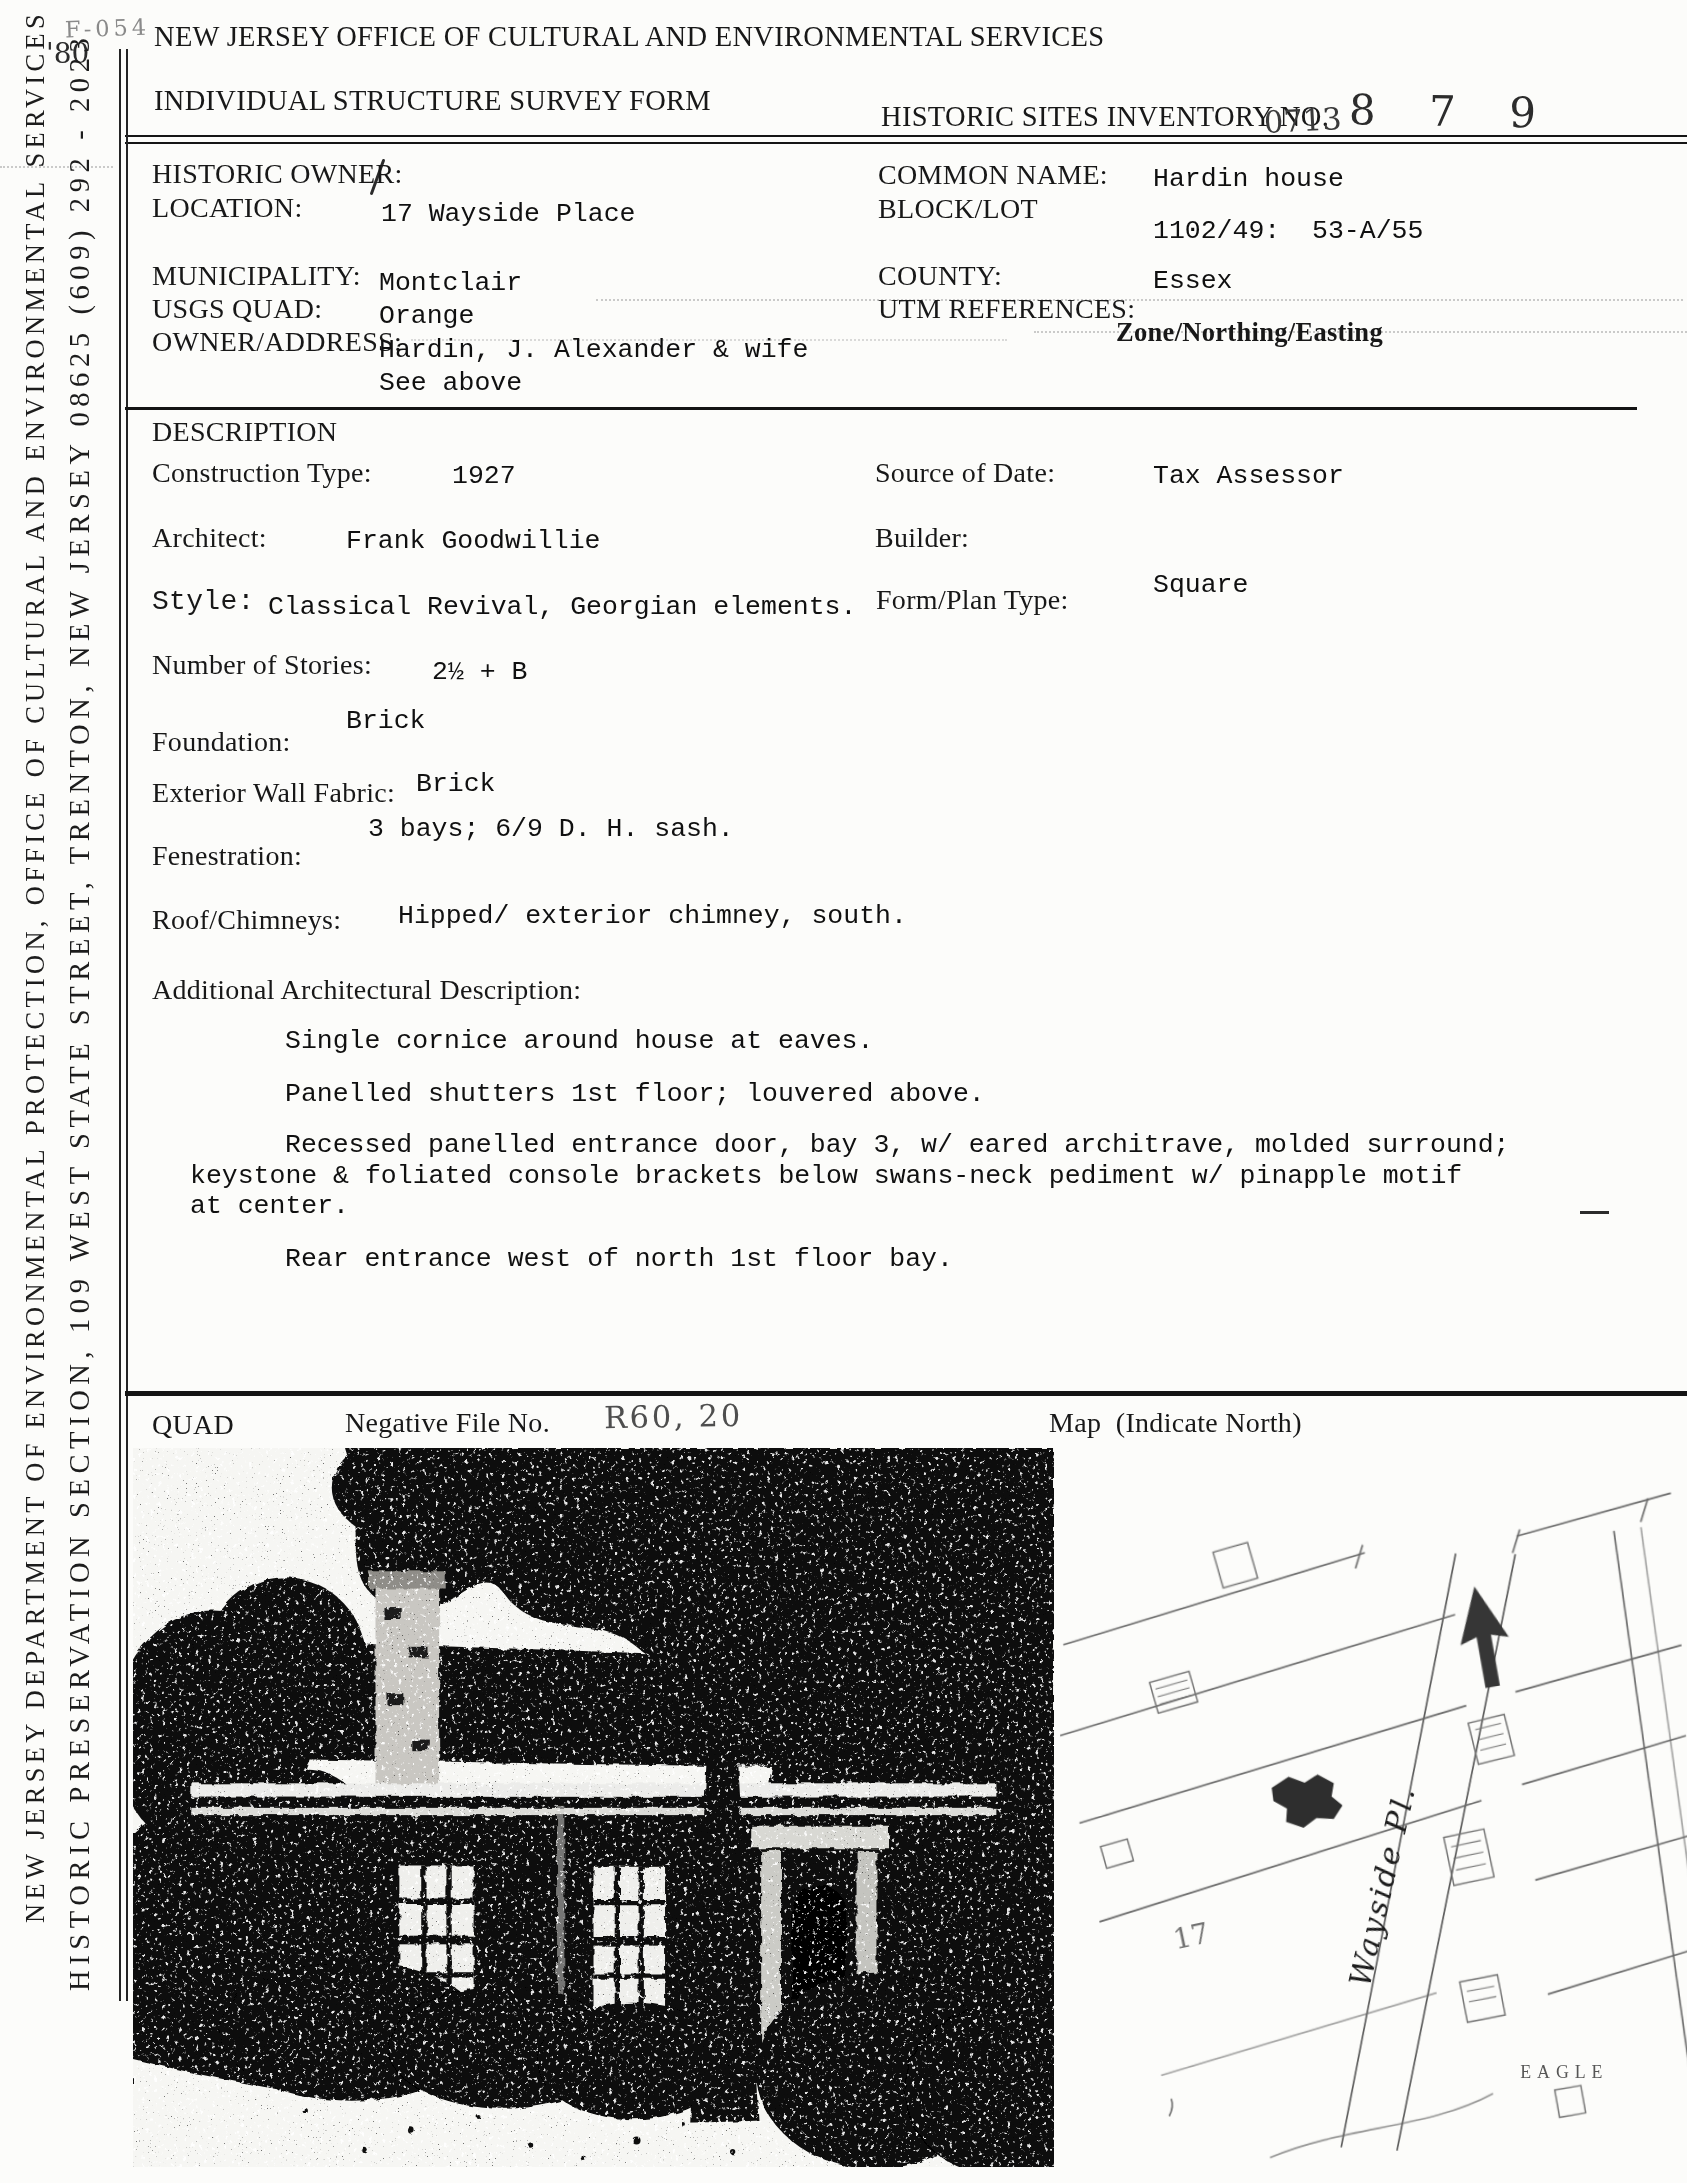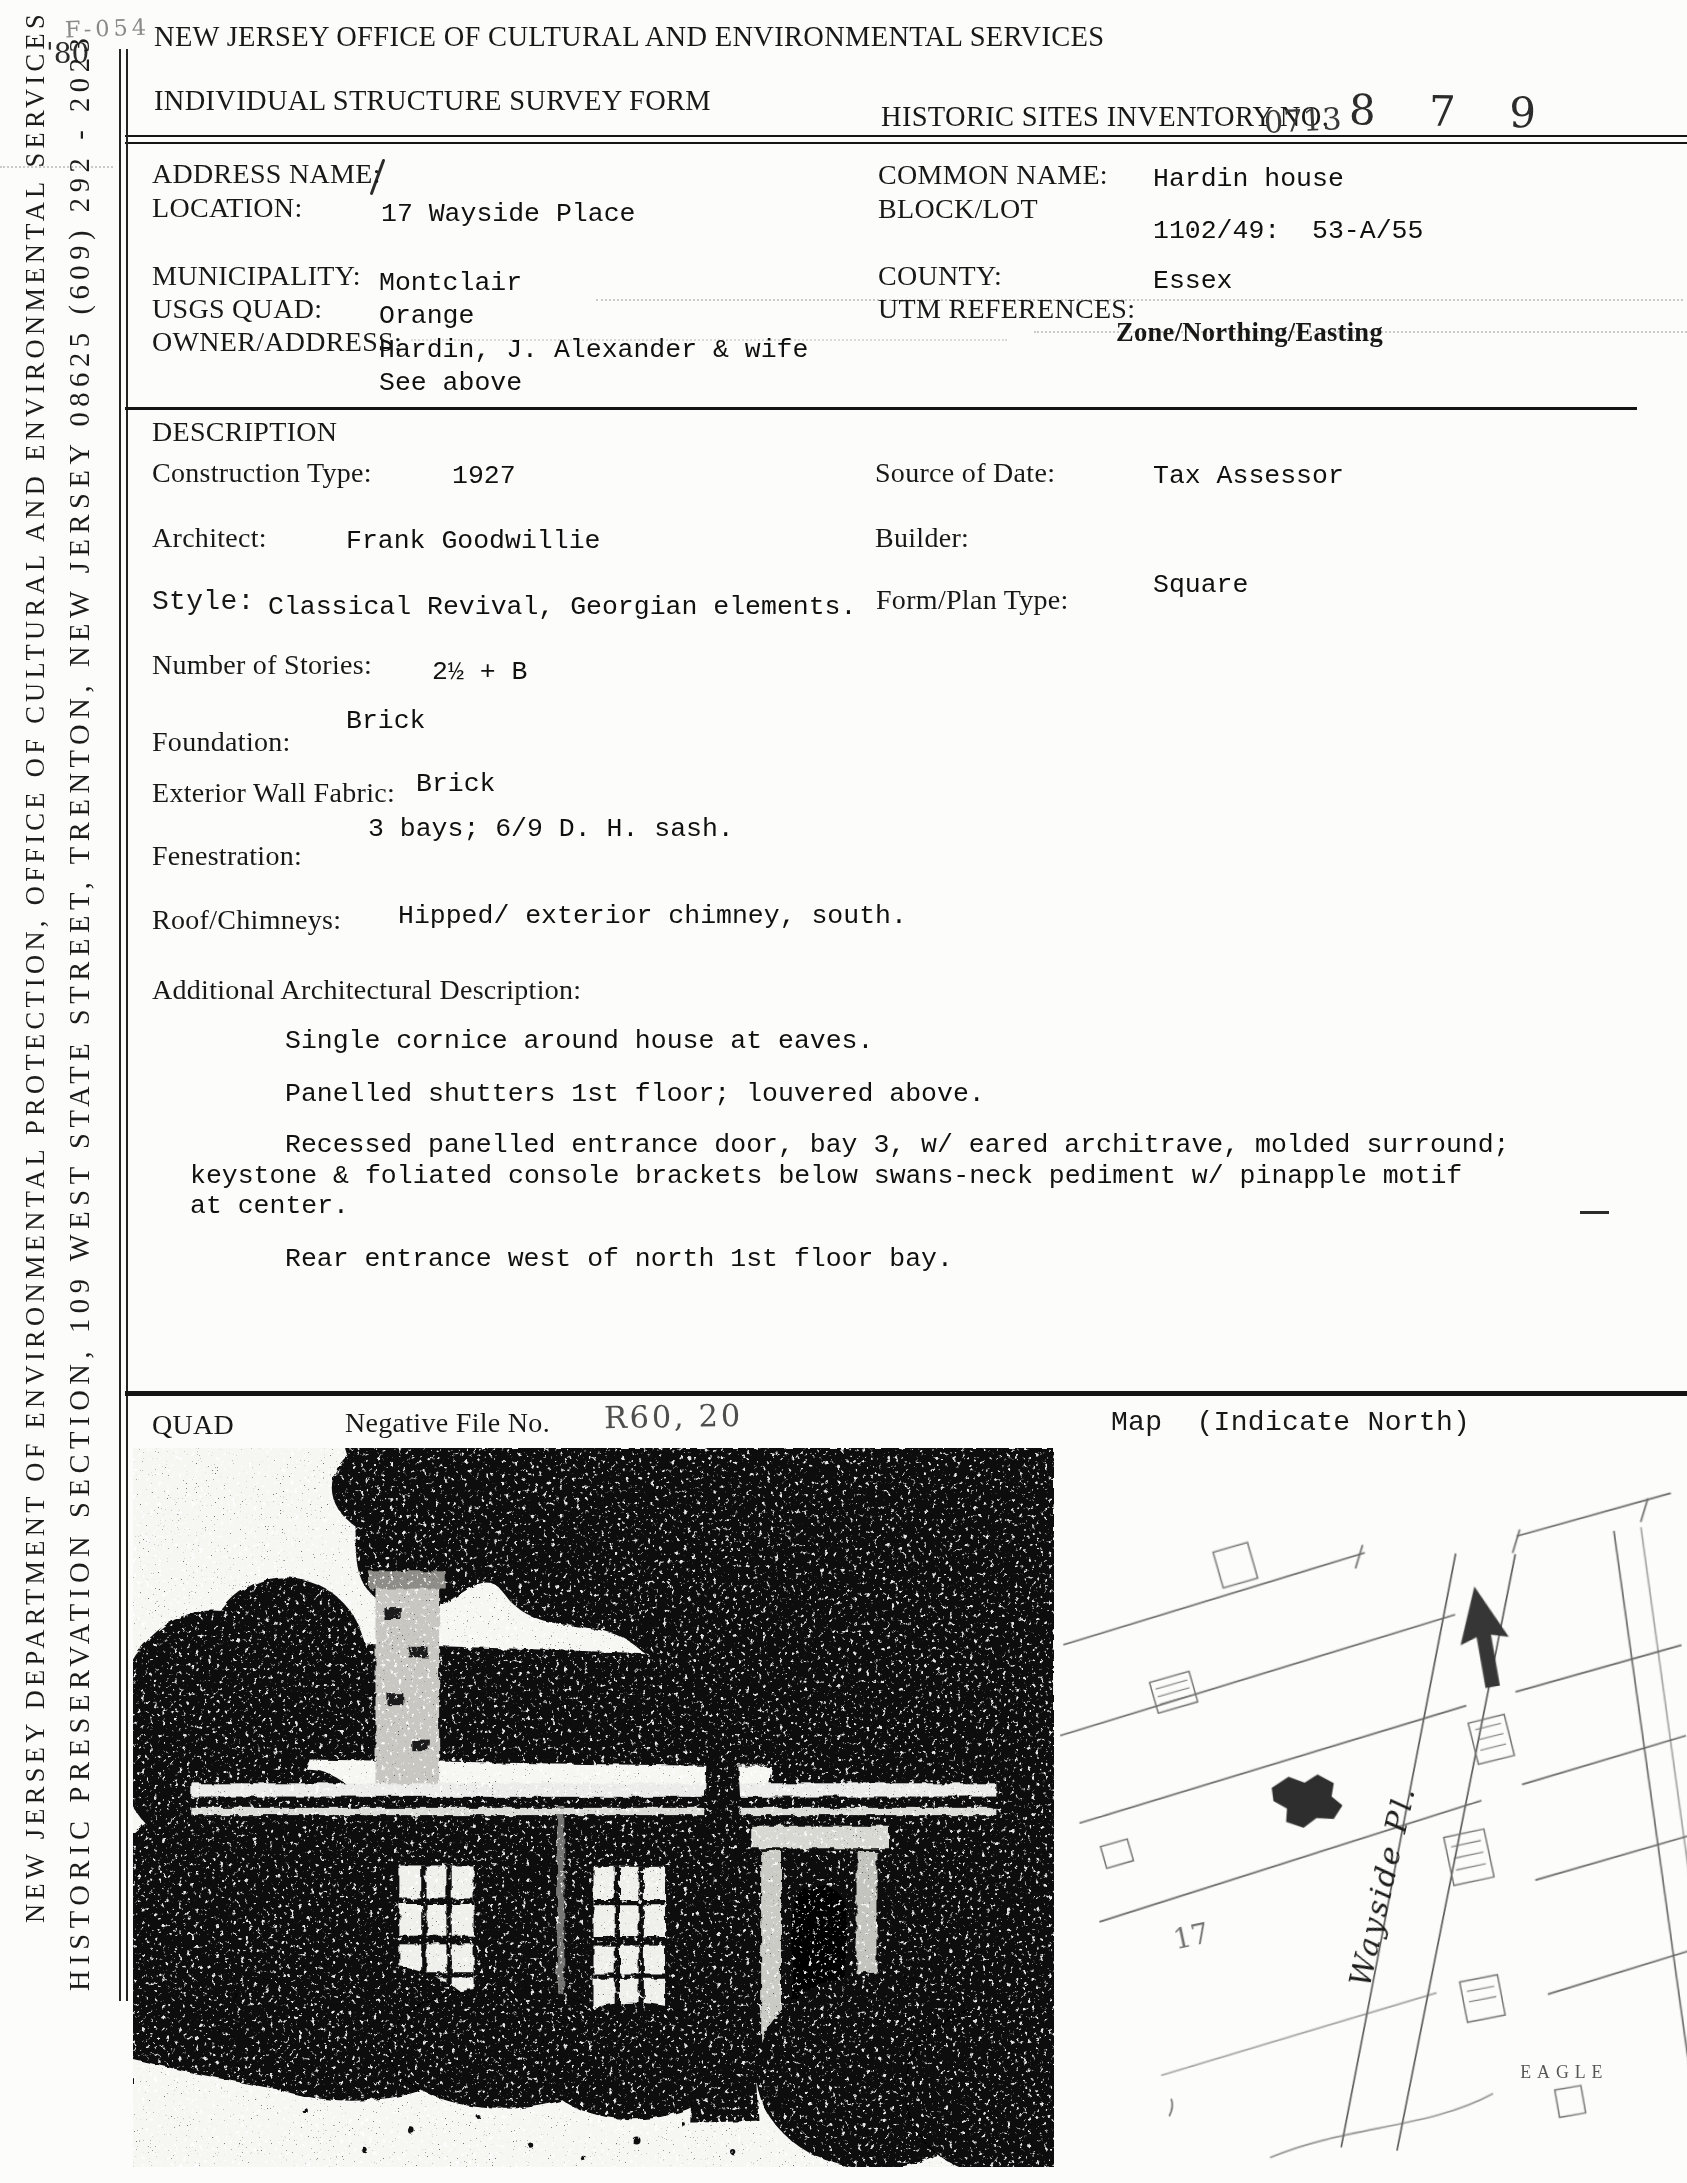--- a/index.html
+++ b/index.html
@@ -44,21 +44,21 @@
   <div class="abs dots" style="left:0;top:166px;width:113px;"></div>
   <div class="abs dots" style="left:596px;top:299px;width:1087px;"></div>
   <div class="abs dots" style="left:411px;top:339px;width:596px;opacity:.35;"></div>
   <div class="abs dots" style="left:1034px;top:331px;width:653px;"></div>
   <div class="abs stray" style="left:376px;top:158px;width:3.3px;height:38px;transform:rotate(20deg);border-radius:2px;"></div>
   <div class="abs stray" style="left:1580px;top:1211px;width:29px;height:2.7px;"></div>
 
   <div id="sb1" class="abs sidebar-line" style="left:20px;top:1923px;">NEW JERSEY DEPARTMENT OF ENVIRONMENTAL PROTECTION, OFFICE OF CULTURAL AND ENVIRONMENTAL SERVICES</div>
   <div id="sb2" class="abs sidebar-line" style="left:64px;top:1991px;">HISTORIC PRESERVATION SECTION, 109 WEST STATE STREET, TRENTON, NEW JERSEY 08625  (609) 292 - 2023</div>
 
-  <div class="abs lbl" style="left:152px;top:158px;">ADDRESS NAME:</div>
+  <div class="abs lbl" style="left:152px;top:158px;">HISTORIC OWNER:</div>
   <div class="abs lbl" style="left:152px;top:192px;">LOCATION:</div>
   <div class="abs mono" style="left:381px;top:199px;">17 Wayside Place</div>
   <div class="abs lbl" style="left:152px;top:260px;">MUNICIPALITY:</div>
   <div class="abs mono" style="left:379px;top:268px;">Montclair</div>
   <div class="abs lbl" style="left:152px;top:293px;">USGS QUAD:</div>
   <div class="abs mono" style="left:379px;top:301px;">Orange</div>
   <div class="abs lbl" style="left:152px;top:326px;">OWNER/ADDRESS:</div>
   <div class="abs mono" style="left:379px;top:335px;">Hardin, J. Alexander &amp; wife</div>
   <div class="abs mono" style="left:379px;top:368px;">See above</div>
 
@@ -107,21 +107,21 @@
   <div class="abs mono" style="left:285px;top:1026px;">Single cornice around house at eaves.</div>
   <div class="abs mono" style="left:285px;top:1079px;">Panelled shutters 1st floor; louvered above.</div>
   <div class="abs mono" style="left:285px;top:1130px;">Recessed panelled entrance door, bay 3, w/ eared architrave, molded surround;</div>
   <div class="abs mono" style="left:190px;top:1161px;">keystone &amp; foliated console brackets below swans-neck pediment w/ pinapple motif</div>
   <div class="abs mono" style="left:190px;top:1191px;">at center.</div>
   <div class="abs mono" style="left:285px;top:1244px;">Rear entrance west of north 1st floor bay.</div>
 
   <div class="abs lbl" style="left:152px;top:1409px;">QUAD</div>
   <div class="abs lbl" style="left:345px;top:1407px;">Negative File No.</div>
   <div class="abs hand" style="left:604px;top:1399px;font-size:30.5px;letter-spacing:2.7px;color:#4e4e4e;transform:rotate(-1deg);">R60, 20</div>
-  <div class="abs lbl" style="left:1111px;top:1407px;font-family:Liberation Mono, monospace;">Map  (Indicate North)</div>
+  <div class="abs lbl" style="left:1049px;top:1407px;">Map  (Indicate North)</div>
 
   <svg class="abs" style="left:133px;top:1448px;" width="921" height="719" viewBox="0 0 1390 1085">
     <defs>
       <filter id="rough" x="-3%" y="-3%" width="106%" height="106%">
         <feTurbulence type="fractalNoise" baseFrequency="0.06" numOctaves="2" seed="3" result="n"></feTurbulence>
         <feDisplacementMap in="SourceGraphic" in2="n" scale="8"></feDisplacementMap>
       </filter>
       <filter id="specW" x="-2%" y="-2%" width="104%" height="104%">
         <feTurbulence type="fractalNoise" baseFrequency="0.16" numOctaves="3" seed="11"></feTurbulence>
         <feColorMatrix type="matrix" values="0 0 0 0 1  0 0 0 0 1  0 0 0 0 1  0 0 8 0 -5"></feColorMatrix>

